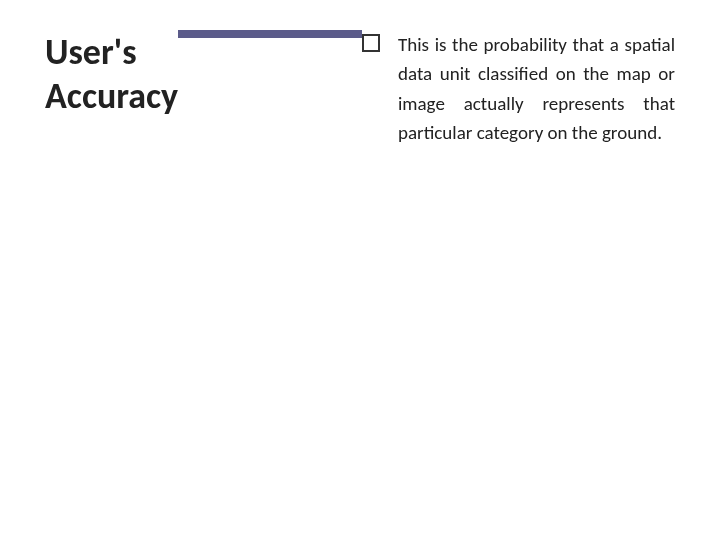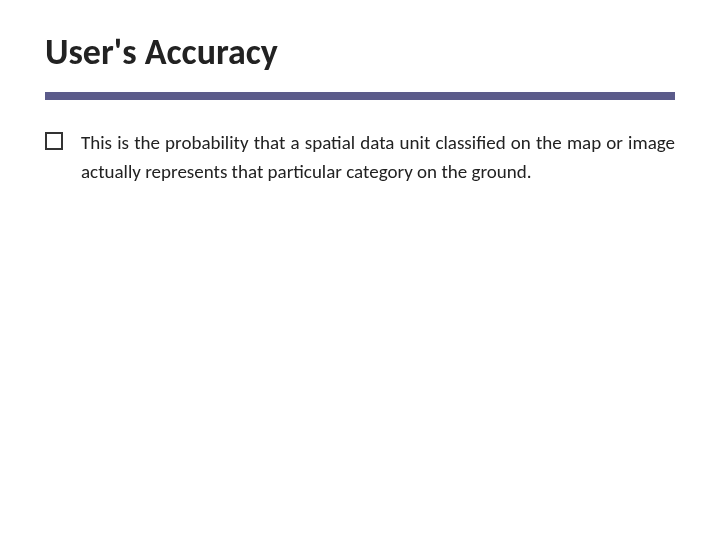--- a/index.html
+++ b/index.html
@@ -14,21 +14,21 @@
       background: #ffffff;
       font-family: 'Georgia', 'Times New Roman', serif;
       overflow: hidden;
     }
 
     .slide {
       width: 720px;
       height: 540px;
       padding: 30px 45px 30px 45px;
       display: flex;
-      flex-direction: column;
+      flex-direction: row;
     }
 
     .title {
       font-size: 36px;
       font-weight: bold;
       color: #222222;
       margin-bottom: 18px;
       font-family: 'Calibri', 'Arial', sans-serif;
     }
 

